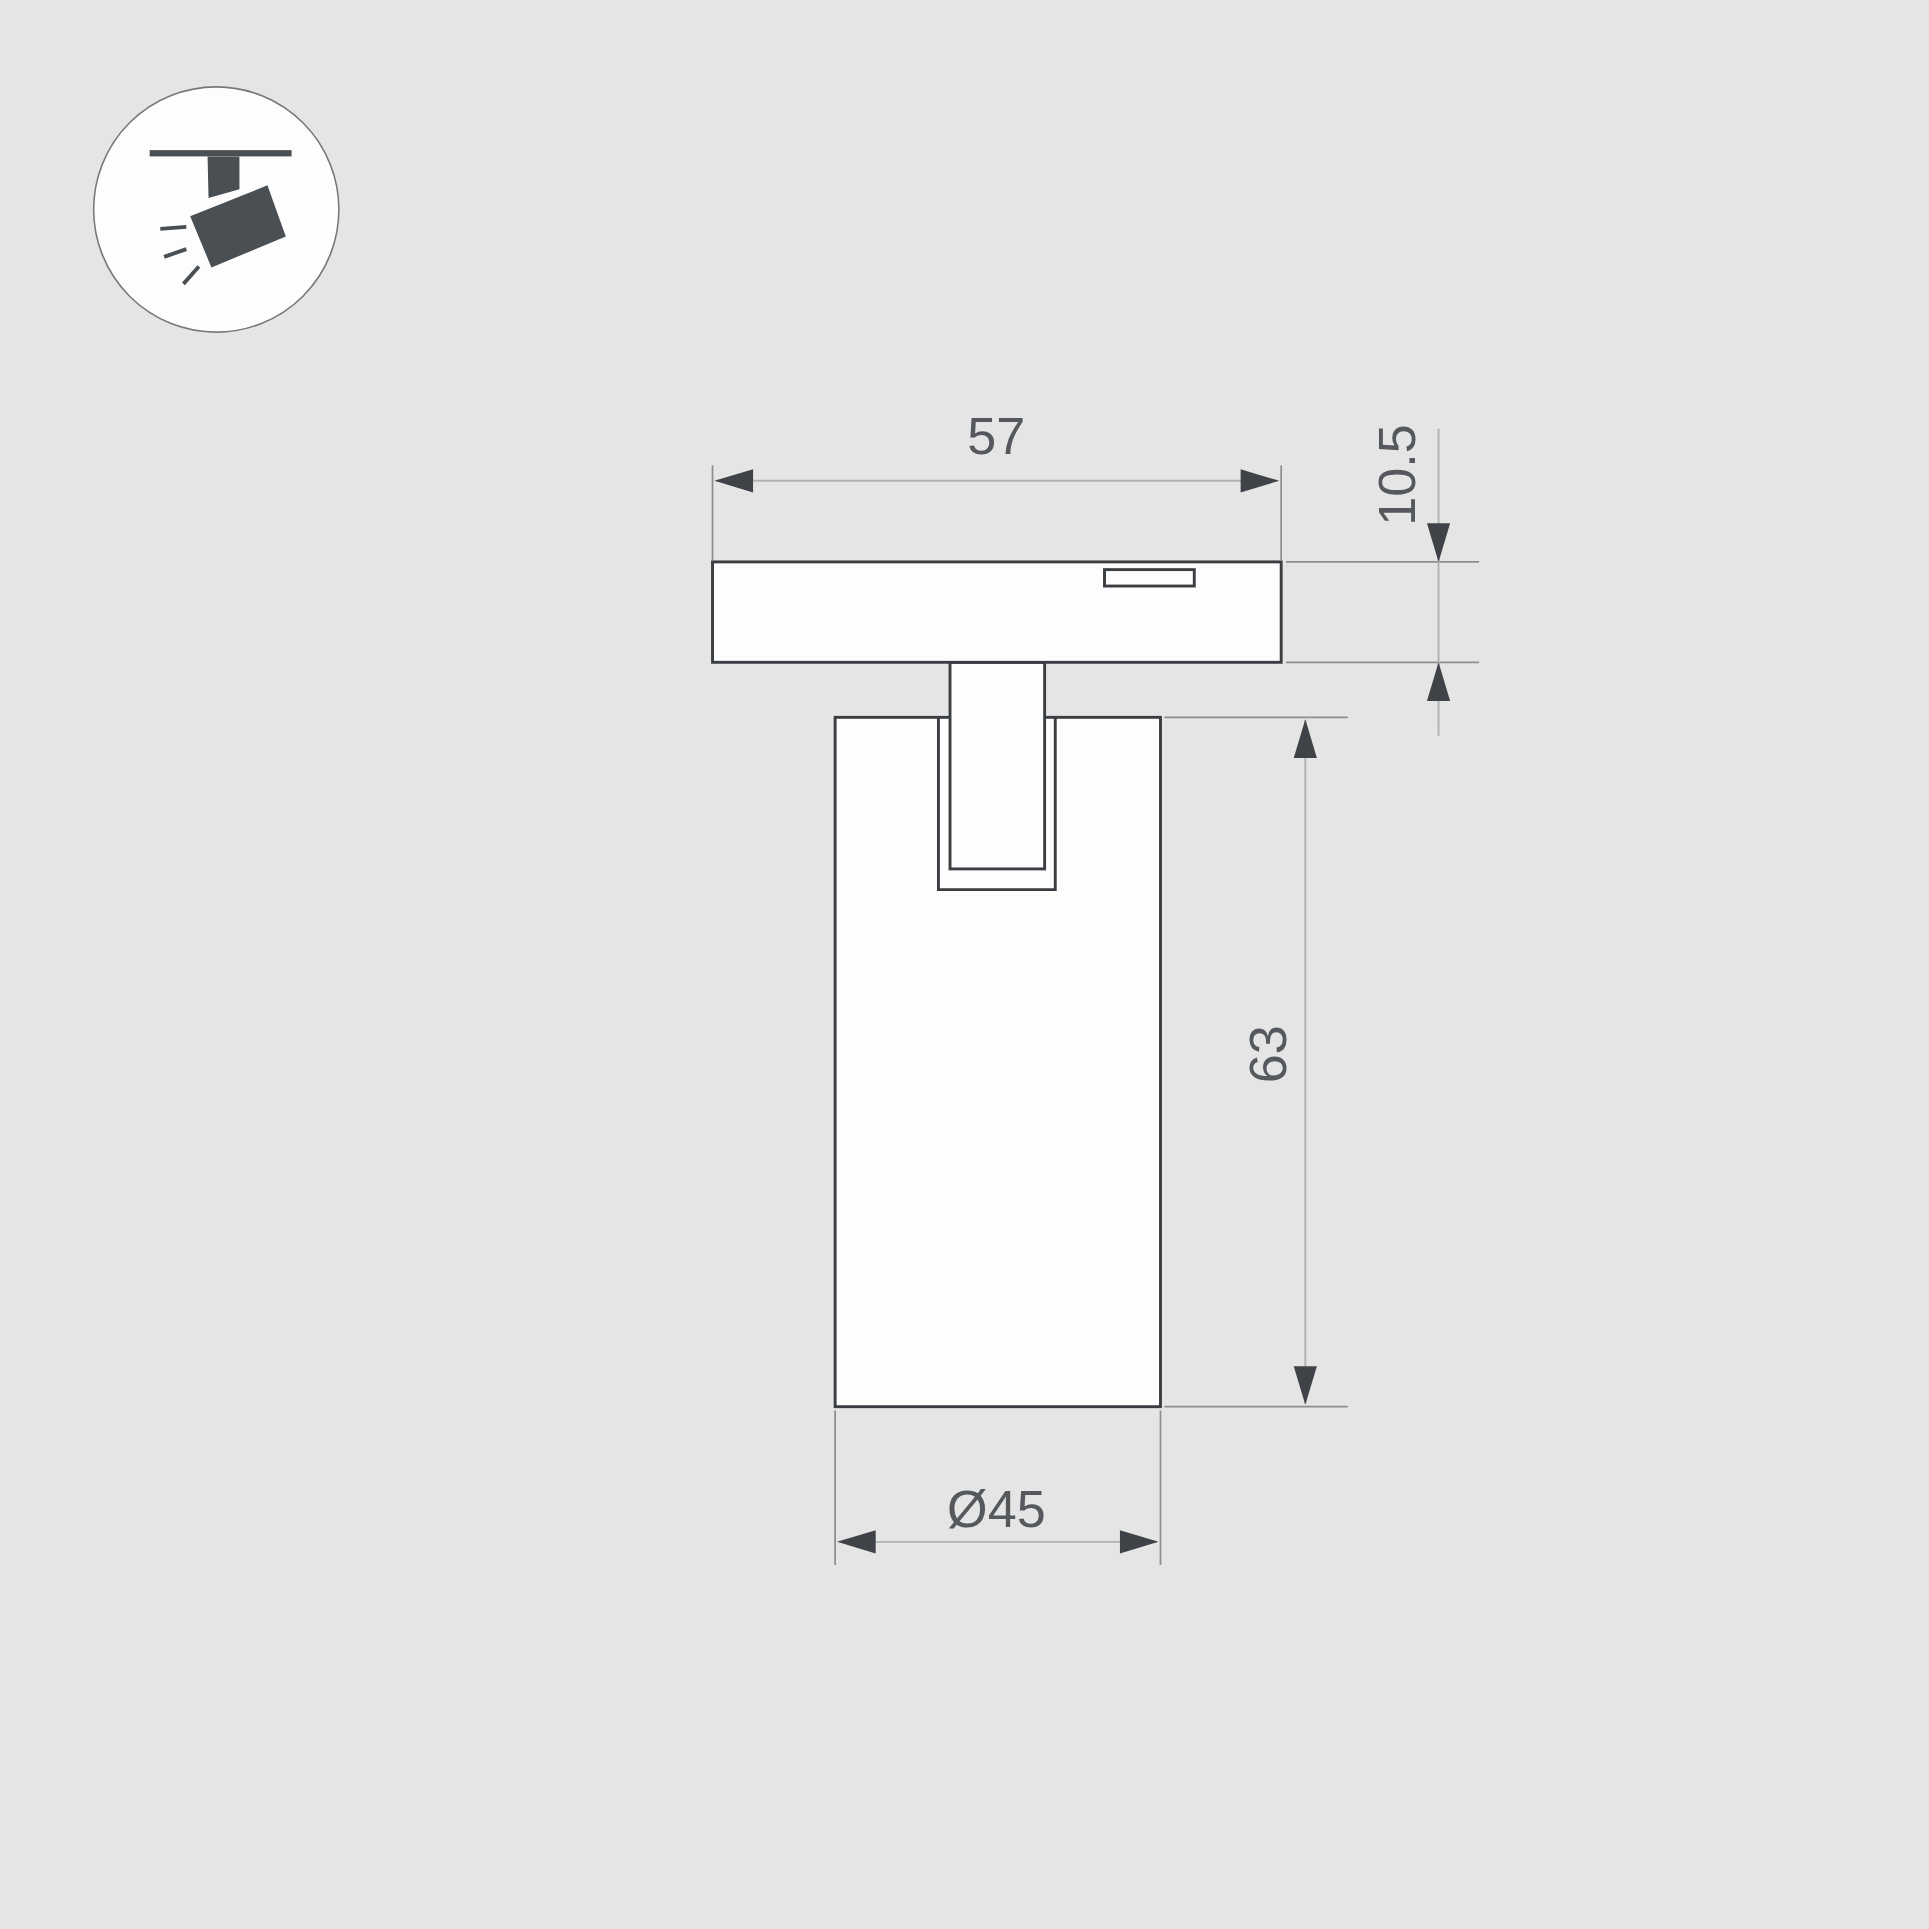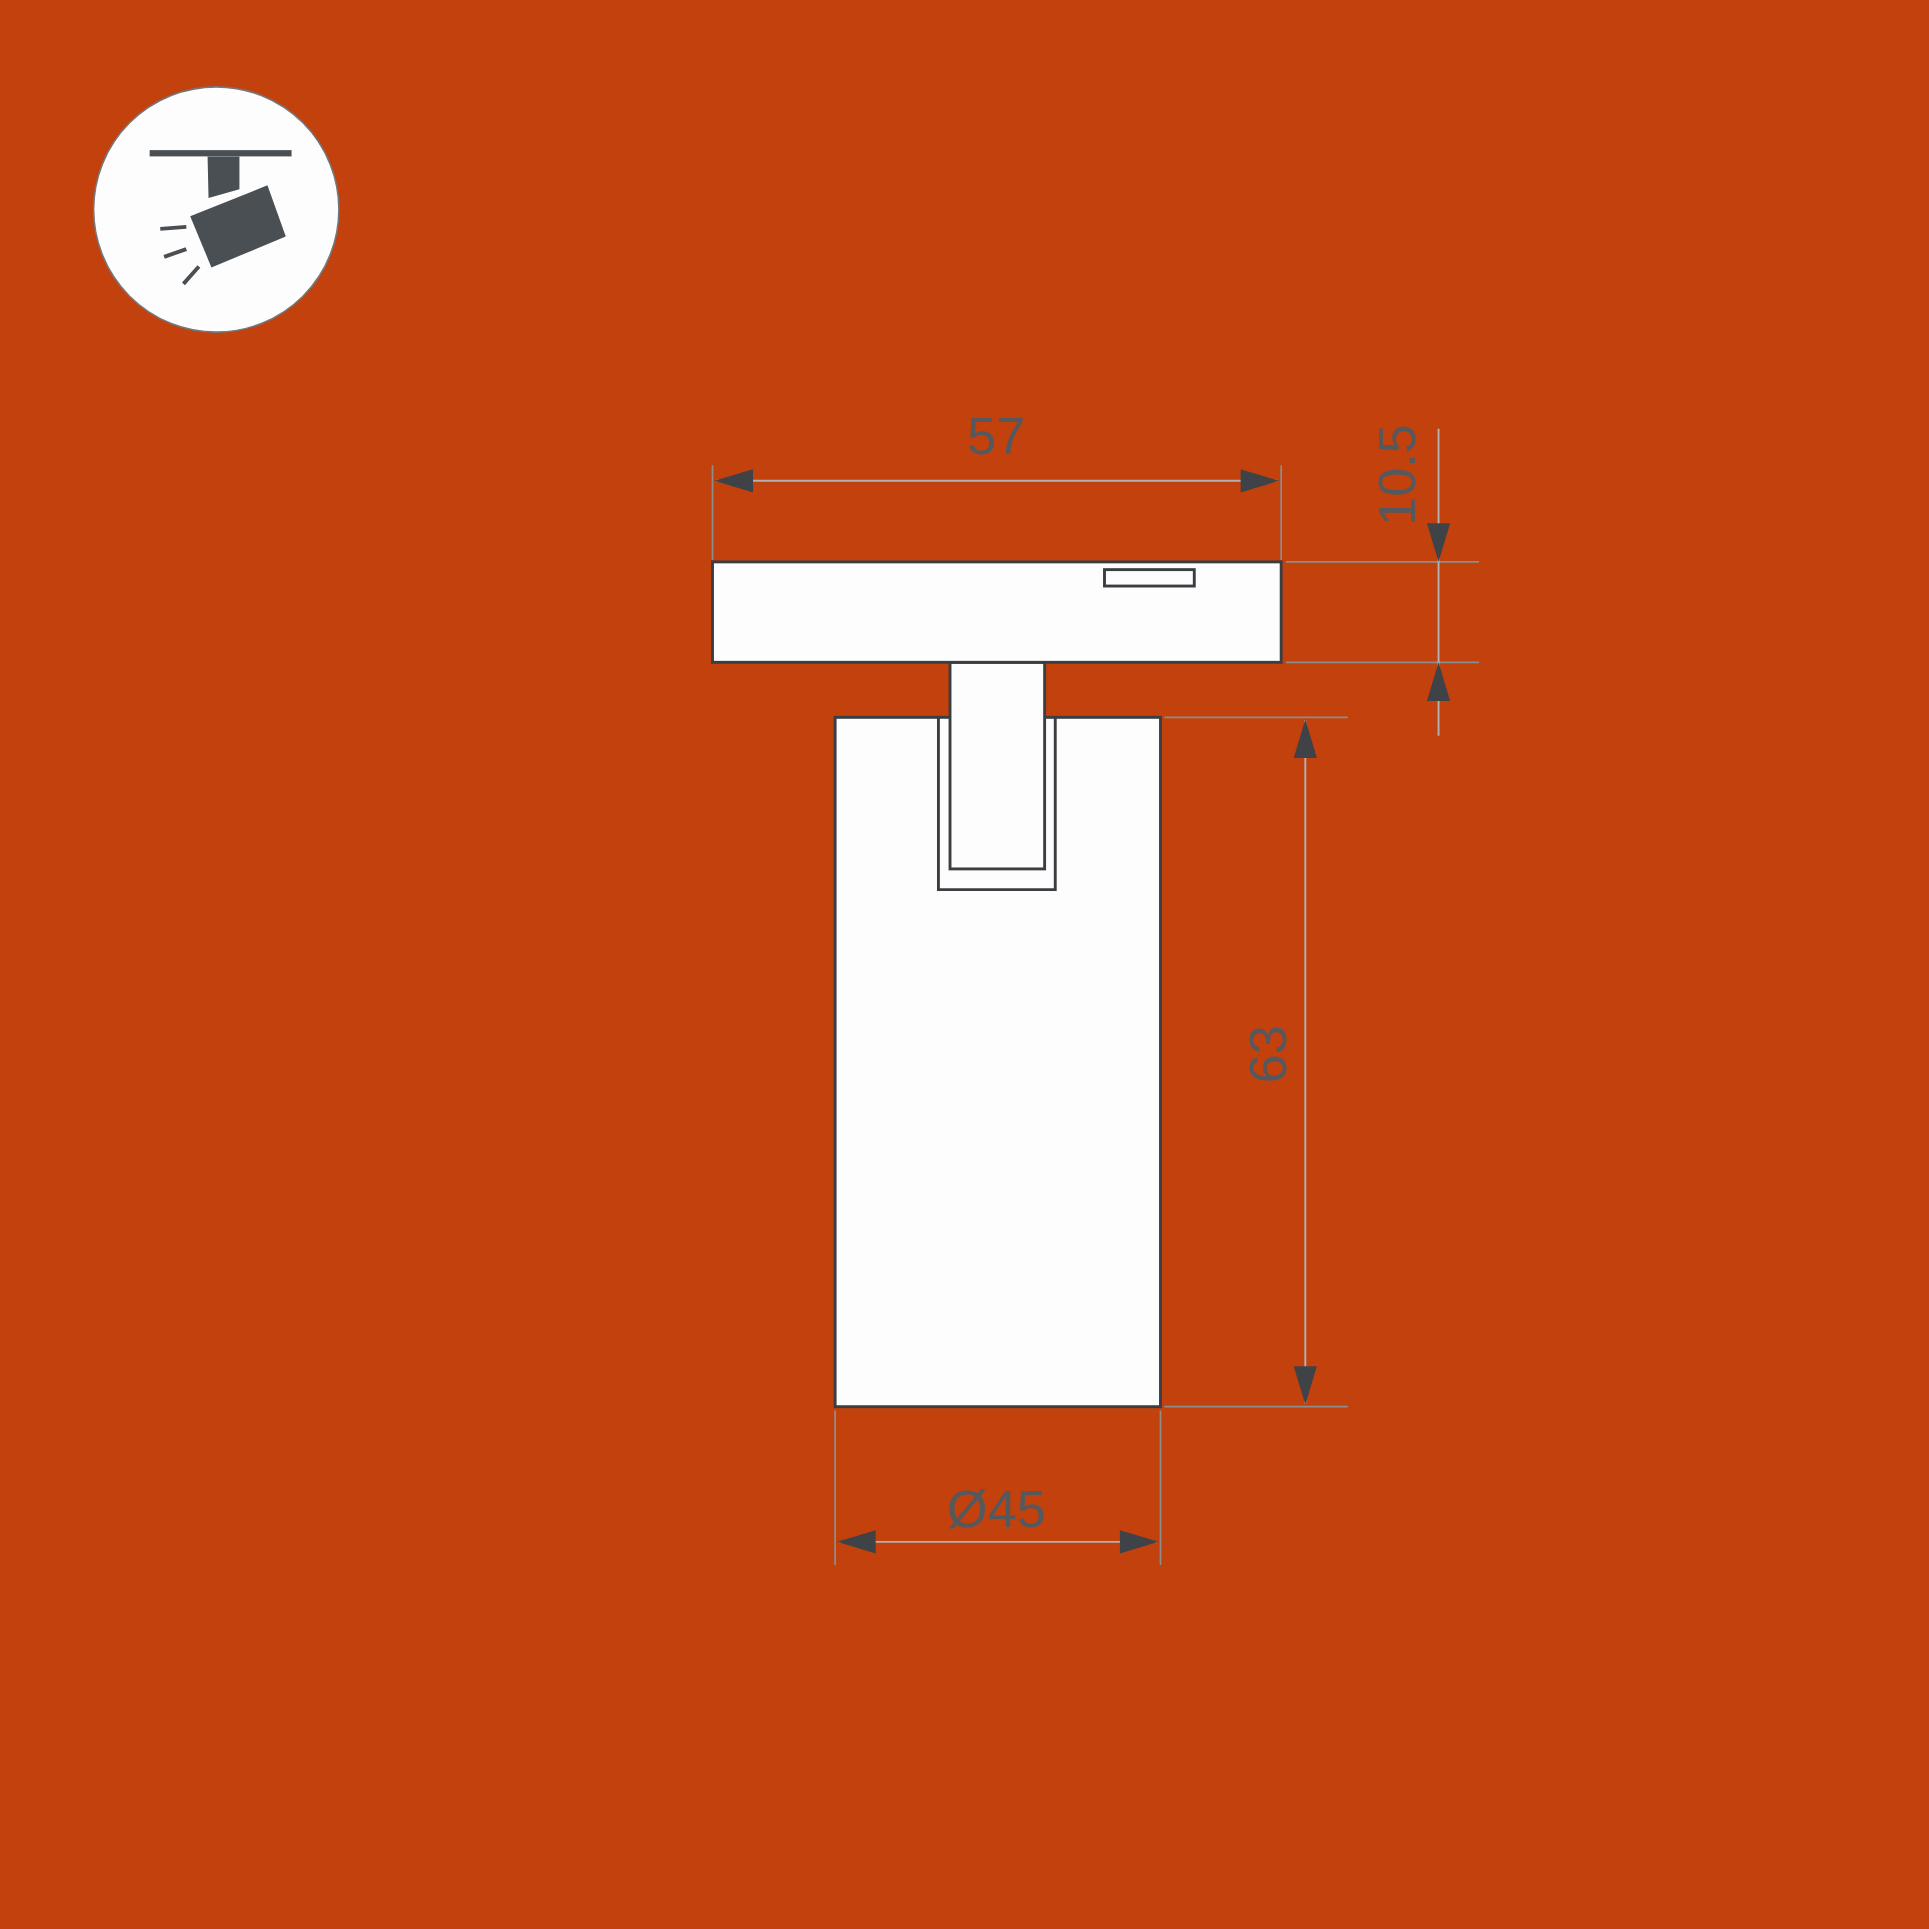--- a/index.html
+++ b/index.html
@@ -4,21 +4,21 @@
 <style>
   html, body {
     margin: 0;
     padding: 0;
     background: #fbfbfb;
   }
   #canvas {
     position: relative;
     width: 1929px;
     height: 1929px;
-    background: #c2410c;
+    background: #e5e5e5;
     font-family: "Liberation Sans", sans-serif;
   }
   svg { display: block; }
   .object-line {
     fill: none;
     stroke: #3a3e42;
     stroke-width: 3;
   }
   .object-fill {
     fill: #fdfdfd;

